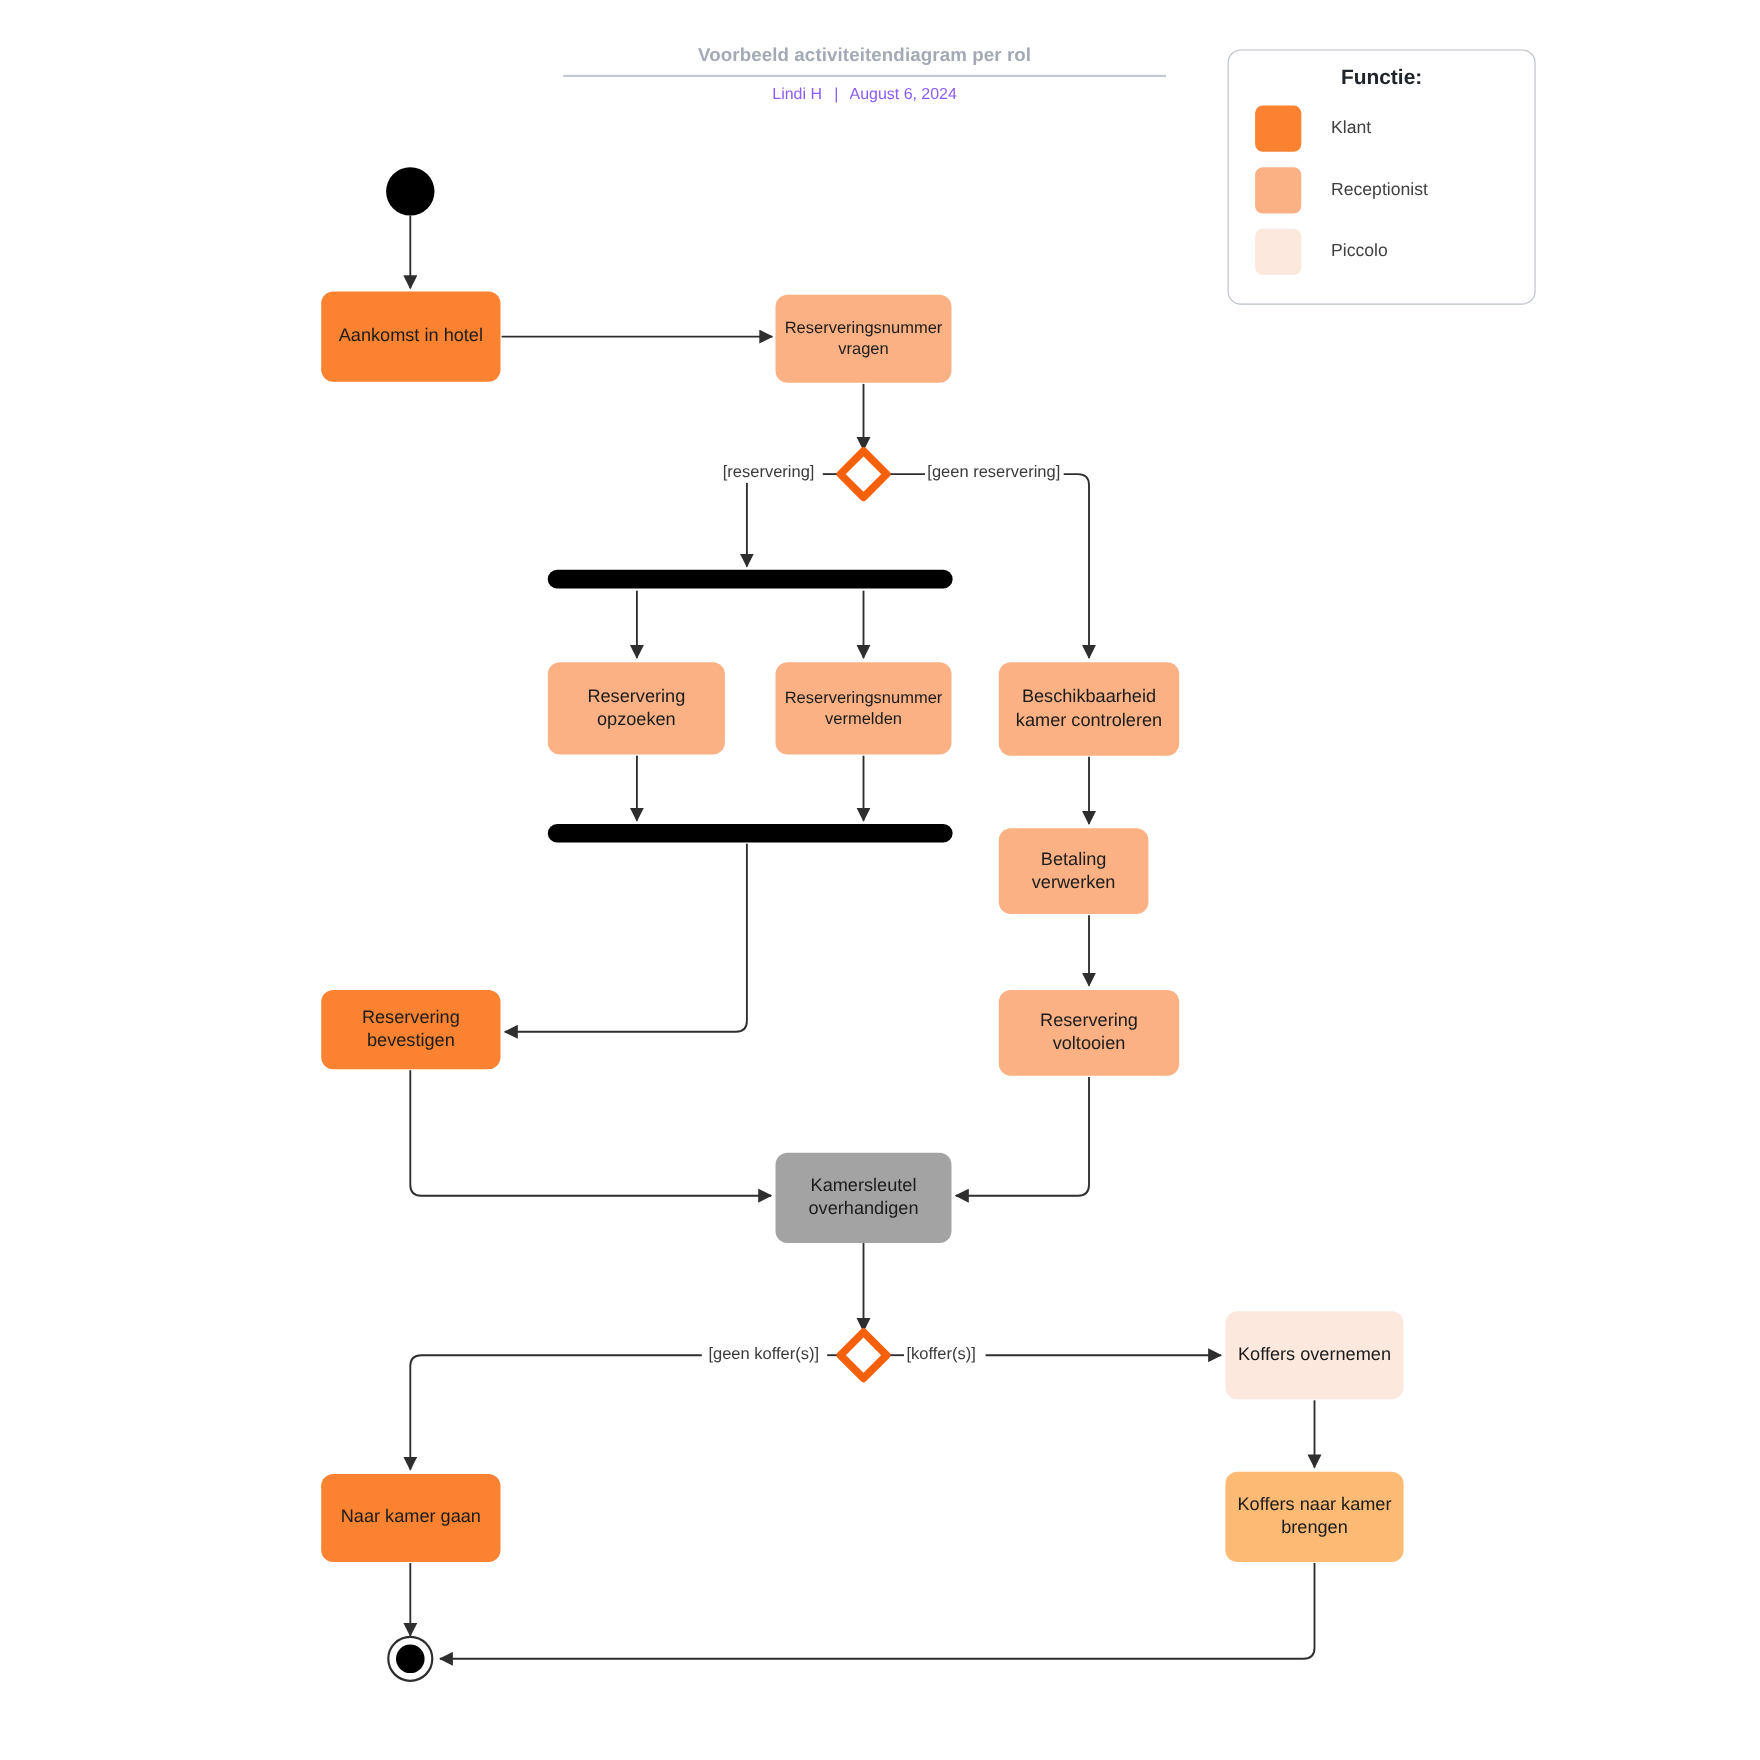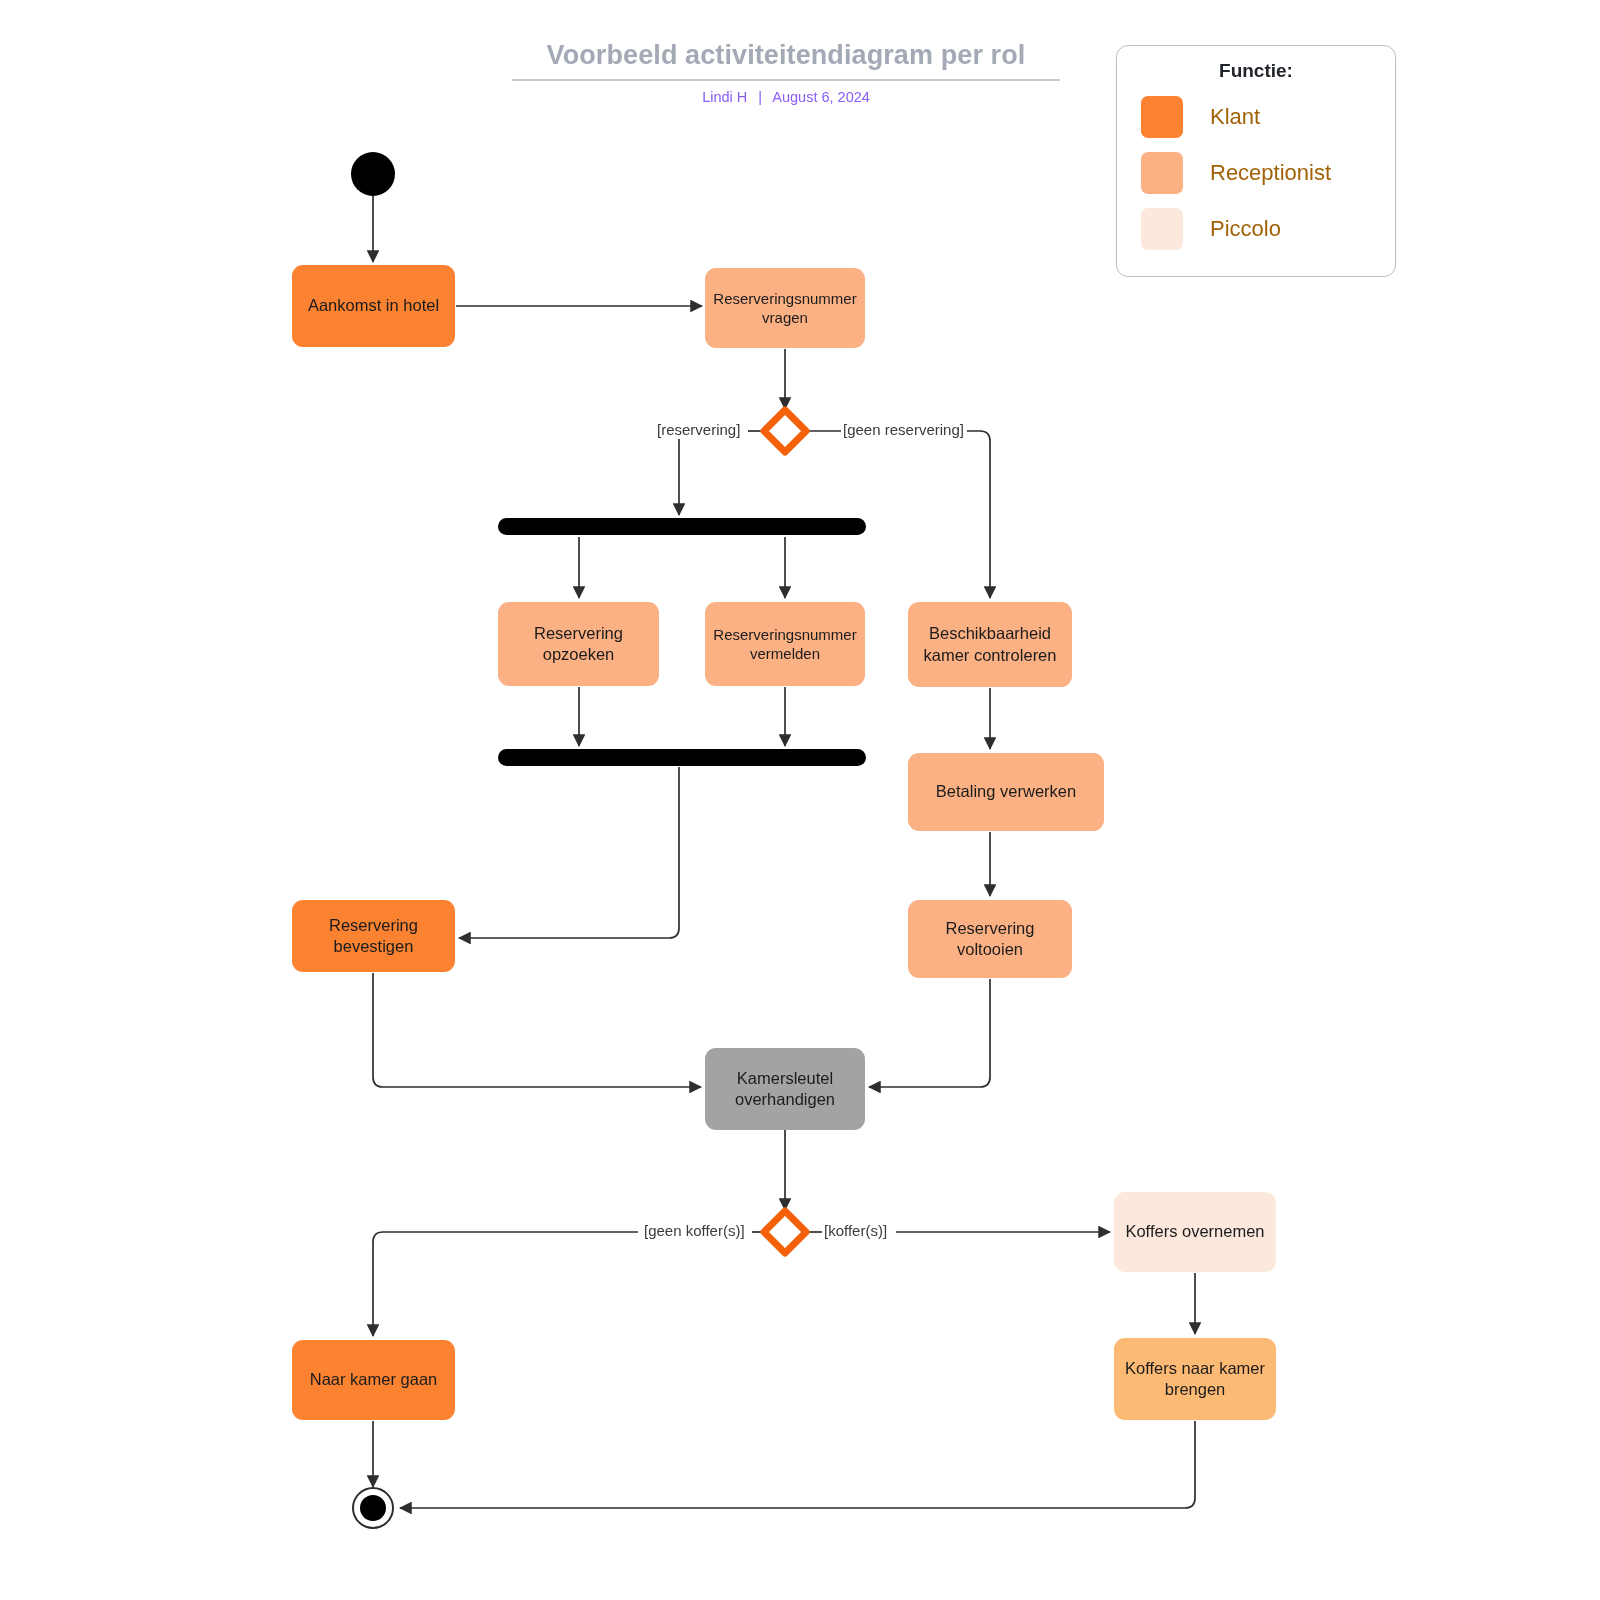--- a/index.html
+++ b/index.html
@@ -22,21 +22,21 @@
   }
   
   .title-block {
     position: absolute;
     left: 512px;
     top: 40px;
     width: 548px;
     text-align: center;
   }
   .doc-title {
-    font-size: 27px;
+    font-size: 17px;
     font-weight: bold;
     color: #a3a9b5;
     letter-spacing: 0.1px;
     padding-bottom: 8px;
     border-bottom: 2px solid #c3c8d2;
     white-space: nowrap;
   }
   .doc-sub {
     margin-top: 8px;
     font-size: 14.5px;
@@ -70,22 +70,22 @@
     padding-left: 24px;
   }
   .legend-swatch {
     width: 42px;
     height: 42px;
     border-radius: 7px;
     flex: 0 0 auto;
   }
   .legend-label {
     margin-left: 27px;
-    font-size: 22px;
-    color: #a16207;
+    font-size: 16px;
+    color: #404040;
   }
 
   
   .node {
     position: absolute;
     box-sizing: border-box;
     border-radius: 11px;
     display: flex;
     align-items: center;
     justify-content: center;
@@ -220,21 +220,21 @@
     </div>
     <div class="node f16" style="left: 498px; top: 602px; width: 161px; height: 84px; background: rgb(251, 177, 131);">
       <span>Reservering opzoeken</span>
     </div>
     <div class="node f15" style="left: 705px; top: 602px; width: 160px; height: 84px; background: rgb(251, 177, 131);">
       <span>Reserveringsnummer vermelden</span>
     </div>
     <div class="node f16" style="left: 908px; top: 602px; width: 164px; height: 85px; background: rgb(251, 177, 131);">
       <span>Beschikbaarheid kamer controleren</span>
     </div>
-    <div class="node f16" style="left: 908px; top: 753px; width: 196px; height: 78px; background: rgb(251, 177, 131);">
+    <div class="node f16" style="left: 908px; top: 753px; width: 136px; height: 78px; background: rgb(251, 177, 131);">
       <span>Betaling verwerken</span>
     </div>
     <div class="node f16" style="left: 292px; top: 900px; width: 163px; height: 72px; background: rgb(250, 130, 49);">
       <span>Reservering bevestigen</span>
     </div>
     <div class="node f16" style="left: 908px; top: 900px; width: 164px; height: 78px; background: rgb(251, 177, 131);">
       <span>Reservering voltooien</span>
     </div>
     <div class="node f16" style="left: 705px; top: 1048px; width: 160px; height: 82px; background: #a3a3a3;">
       <span>Kamersleutel overhandigen</span>

